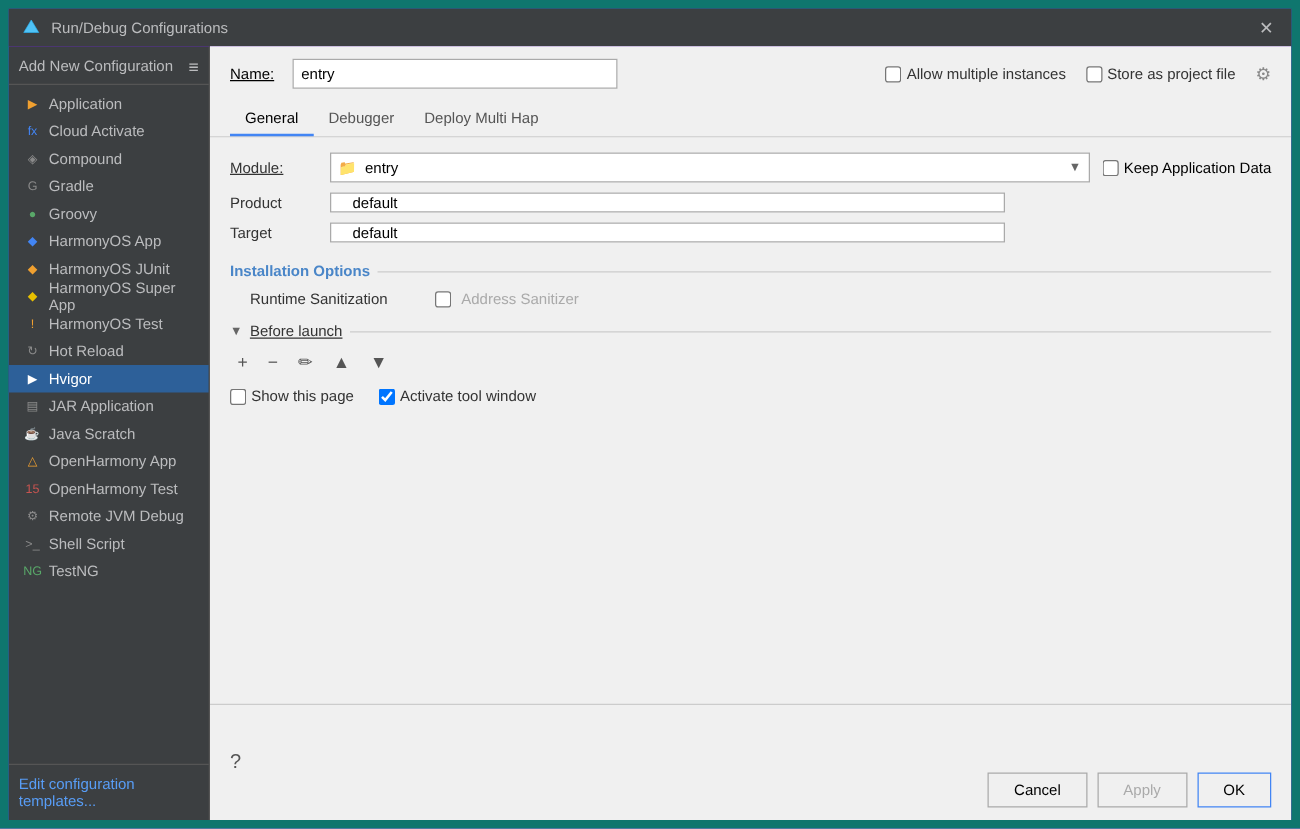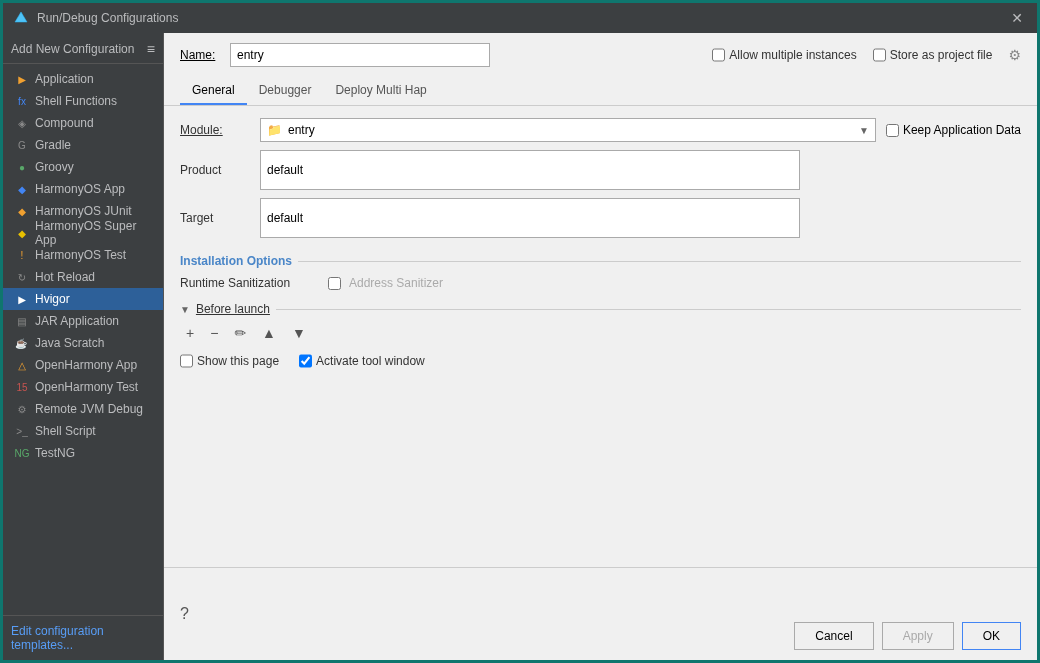--- a/index.html
+++ b/index.html
@@ -4,21 +4,21 @@
   <style>
     * { box-sizing: border-box; margin: 0; padding: 0; font-family: 'Segoe UI', Arial, sans-serif; font-size: 12px; }
     body { width: 1040px; height: 663px; background: #f0f0f0; overflow: hidden; }
 
     .dialog {
       width: 1040px;
       height: 663px;
       background: #6d28d9;
       display: flex;
       flex-direction: column;
-      border: 3px solid #0f766e;
+      border: 7px solid #0f766e;
     }
 
     .title-bar {
       background: #3c3f41;
       color: #bbbcbe;
       display: flex;
       align-items: center;
       padding: 6px 10px;
       height: 30px;
       justify-content: space-between;
@@ -137,20 +137,21 @@
       font-size: 12px;
     }
     .name-row-right {
       display: flex;
       align-items: center;
       gap: 16px;
       margin-left: auto;
     }
     .checkbox-label {
       display: flex;
+      align-items: center;
       gap: 4px;
       font-size: 12px;
       color: #333;
     }
     .checkbox-label input[type=checkbox] {
       margin: 0;
     }
     .gear-icon { color: #888; font-size: 14px; }
 
     
@@ -224,24 +225,24 @@
 
     .keep-app-data {
       display: flex;
       align-items: flex-end;
       gap: 4px;
       white-space: nowrap;
     }
 
     .text-input-field {
       width: 540px;
-      height: 40px;
+      height: 16px;
       border: 1px solid #aaa;
       background: #fff;
-      padding: 2px 6px;
+      padding: 2px 17px;
       font-size: 12px;
     }
 
     .section-divider {
       margin: 16px 0 8px 0;
       display: flex;
       align-items: center;
       gap: 6px;
     }
     .section-title {
@@ -258,20 +259,21 @@
     .runtime-row {
       display: flex;
       align-items: center;
       gap: 8px;
       margin-bottom: 8px;
     }
     .runtime-label {
       min-width: 140px;
       font-size: 12px;
       color: #333;
+      margin-left: 16px;
     }
 
     .before-launch-section {
       margin-top: 12px;
     }
     .before-launch-header {
       display: flex;
       align-items: center;
       gap: 6px;
       margin-bottom: 6px;
@@ -392,21 +394,21 @@
       </div>
 
       <div class="sidebar-list" id="sidebar-list">
 
       <div class="sidebar-item">
             <span class="sidebar-item-icon icon-orange">▶</span>
             <span>Application</span>
           </div>
           <div class="sidebar-item">
             <span class="sidebar-item-icon icon-blue">fx</span>
-            <span>Shell Functions</span>
+            <span>Cloud Activate</span>
           </div>
           <div class="sidebar-item">
             <span class="sidebar-item-icon icon-gray">◈</span>
             <span>Compound</span>
           </div>
           <div class="sidebar-item">
             <span class="sidebar-item-icon icon-gray">G</span>
             <span>Gradle</span>
           </div>
           <div class="sidebar-item">

